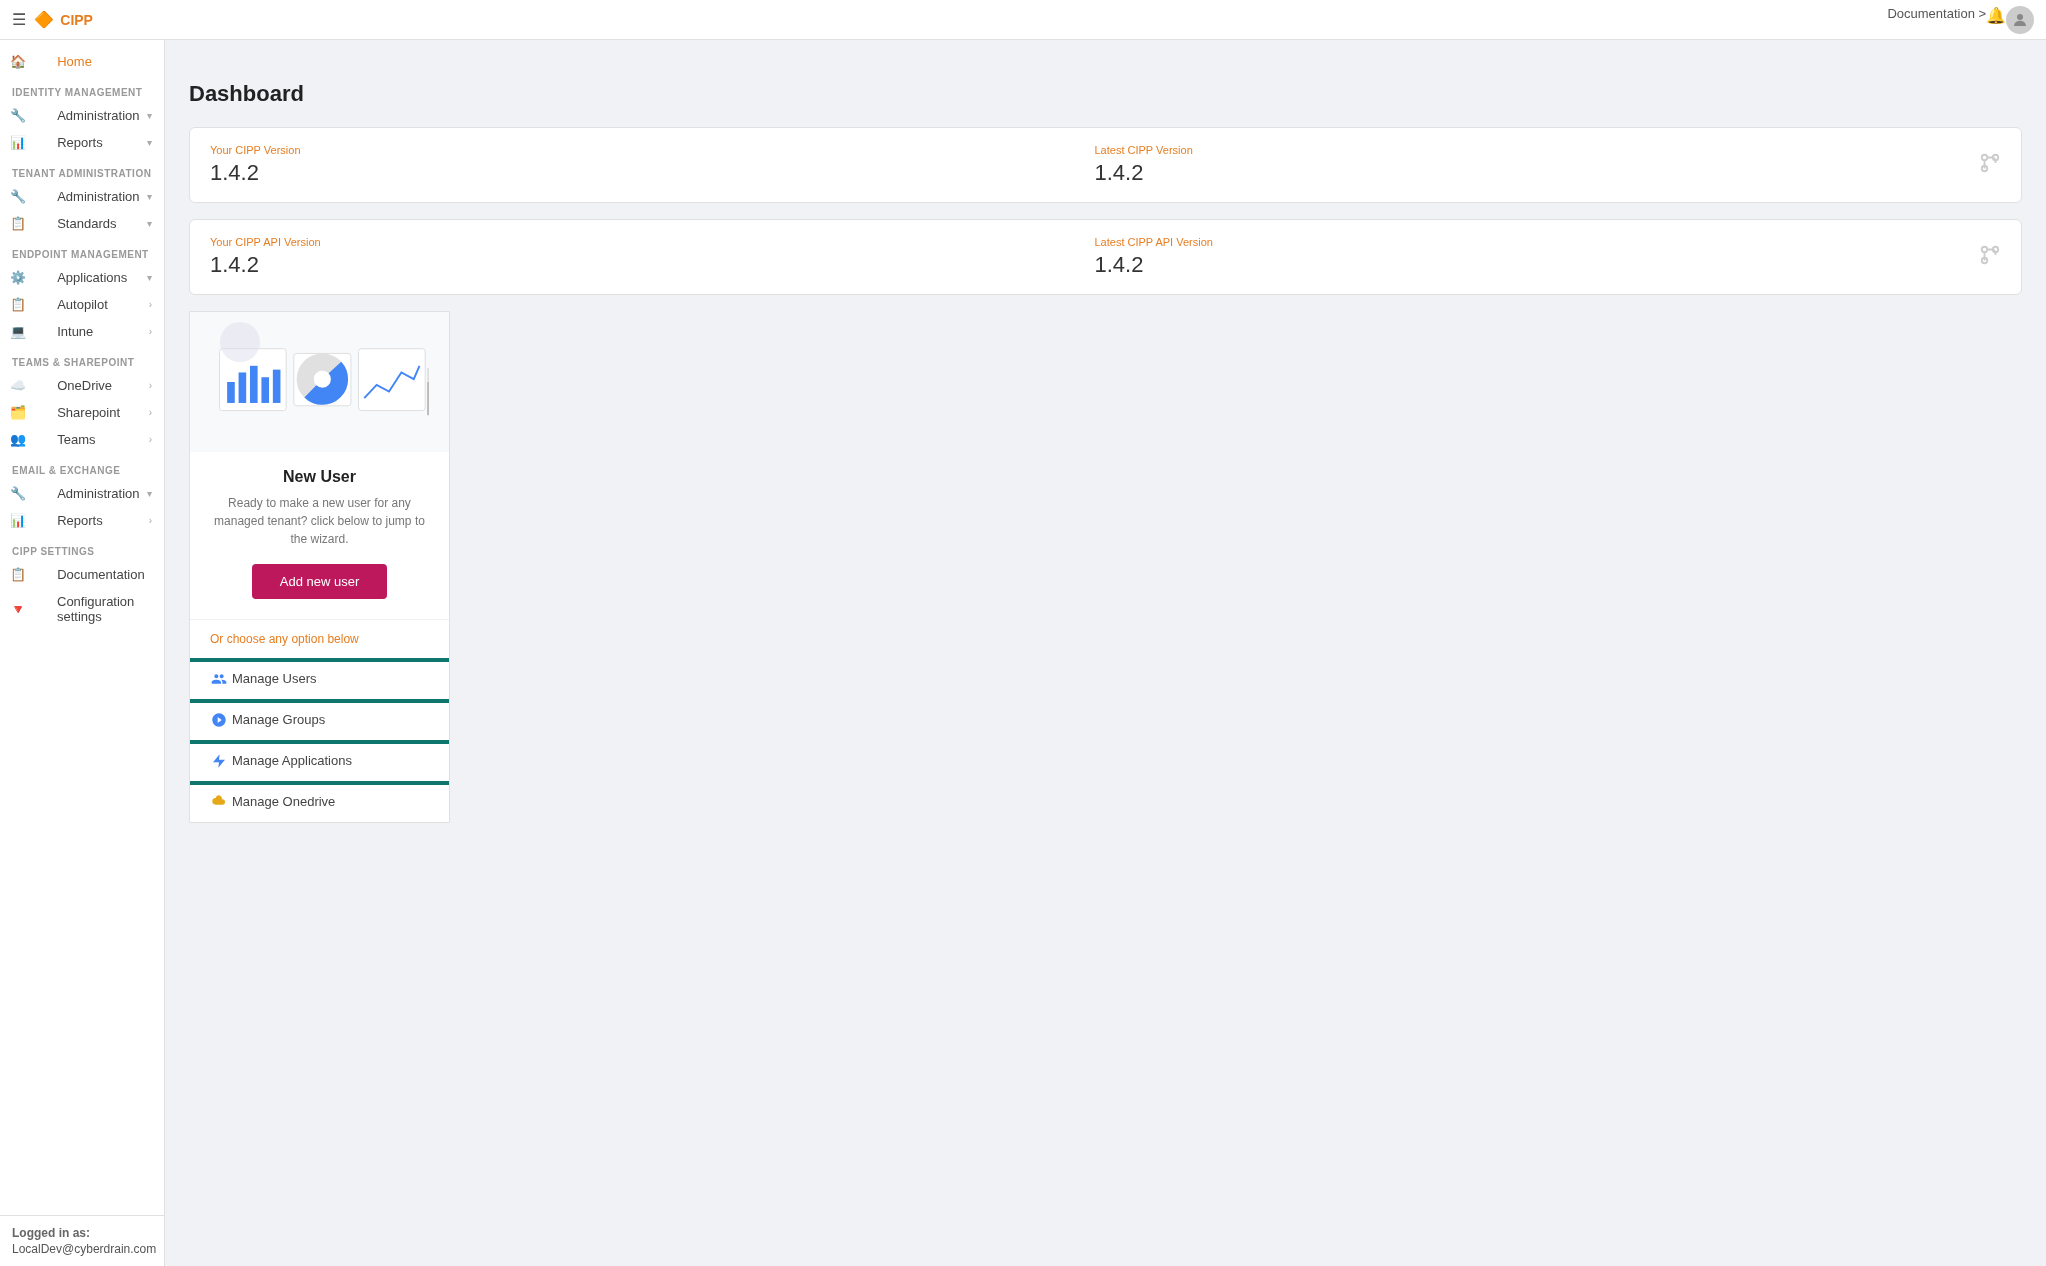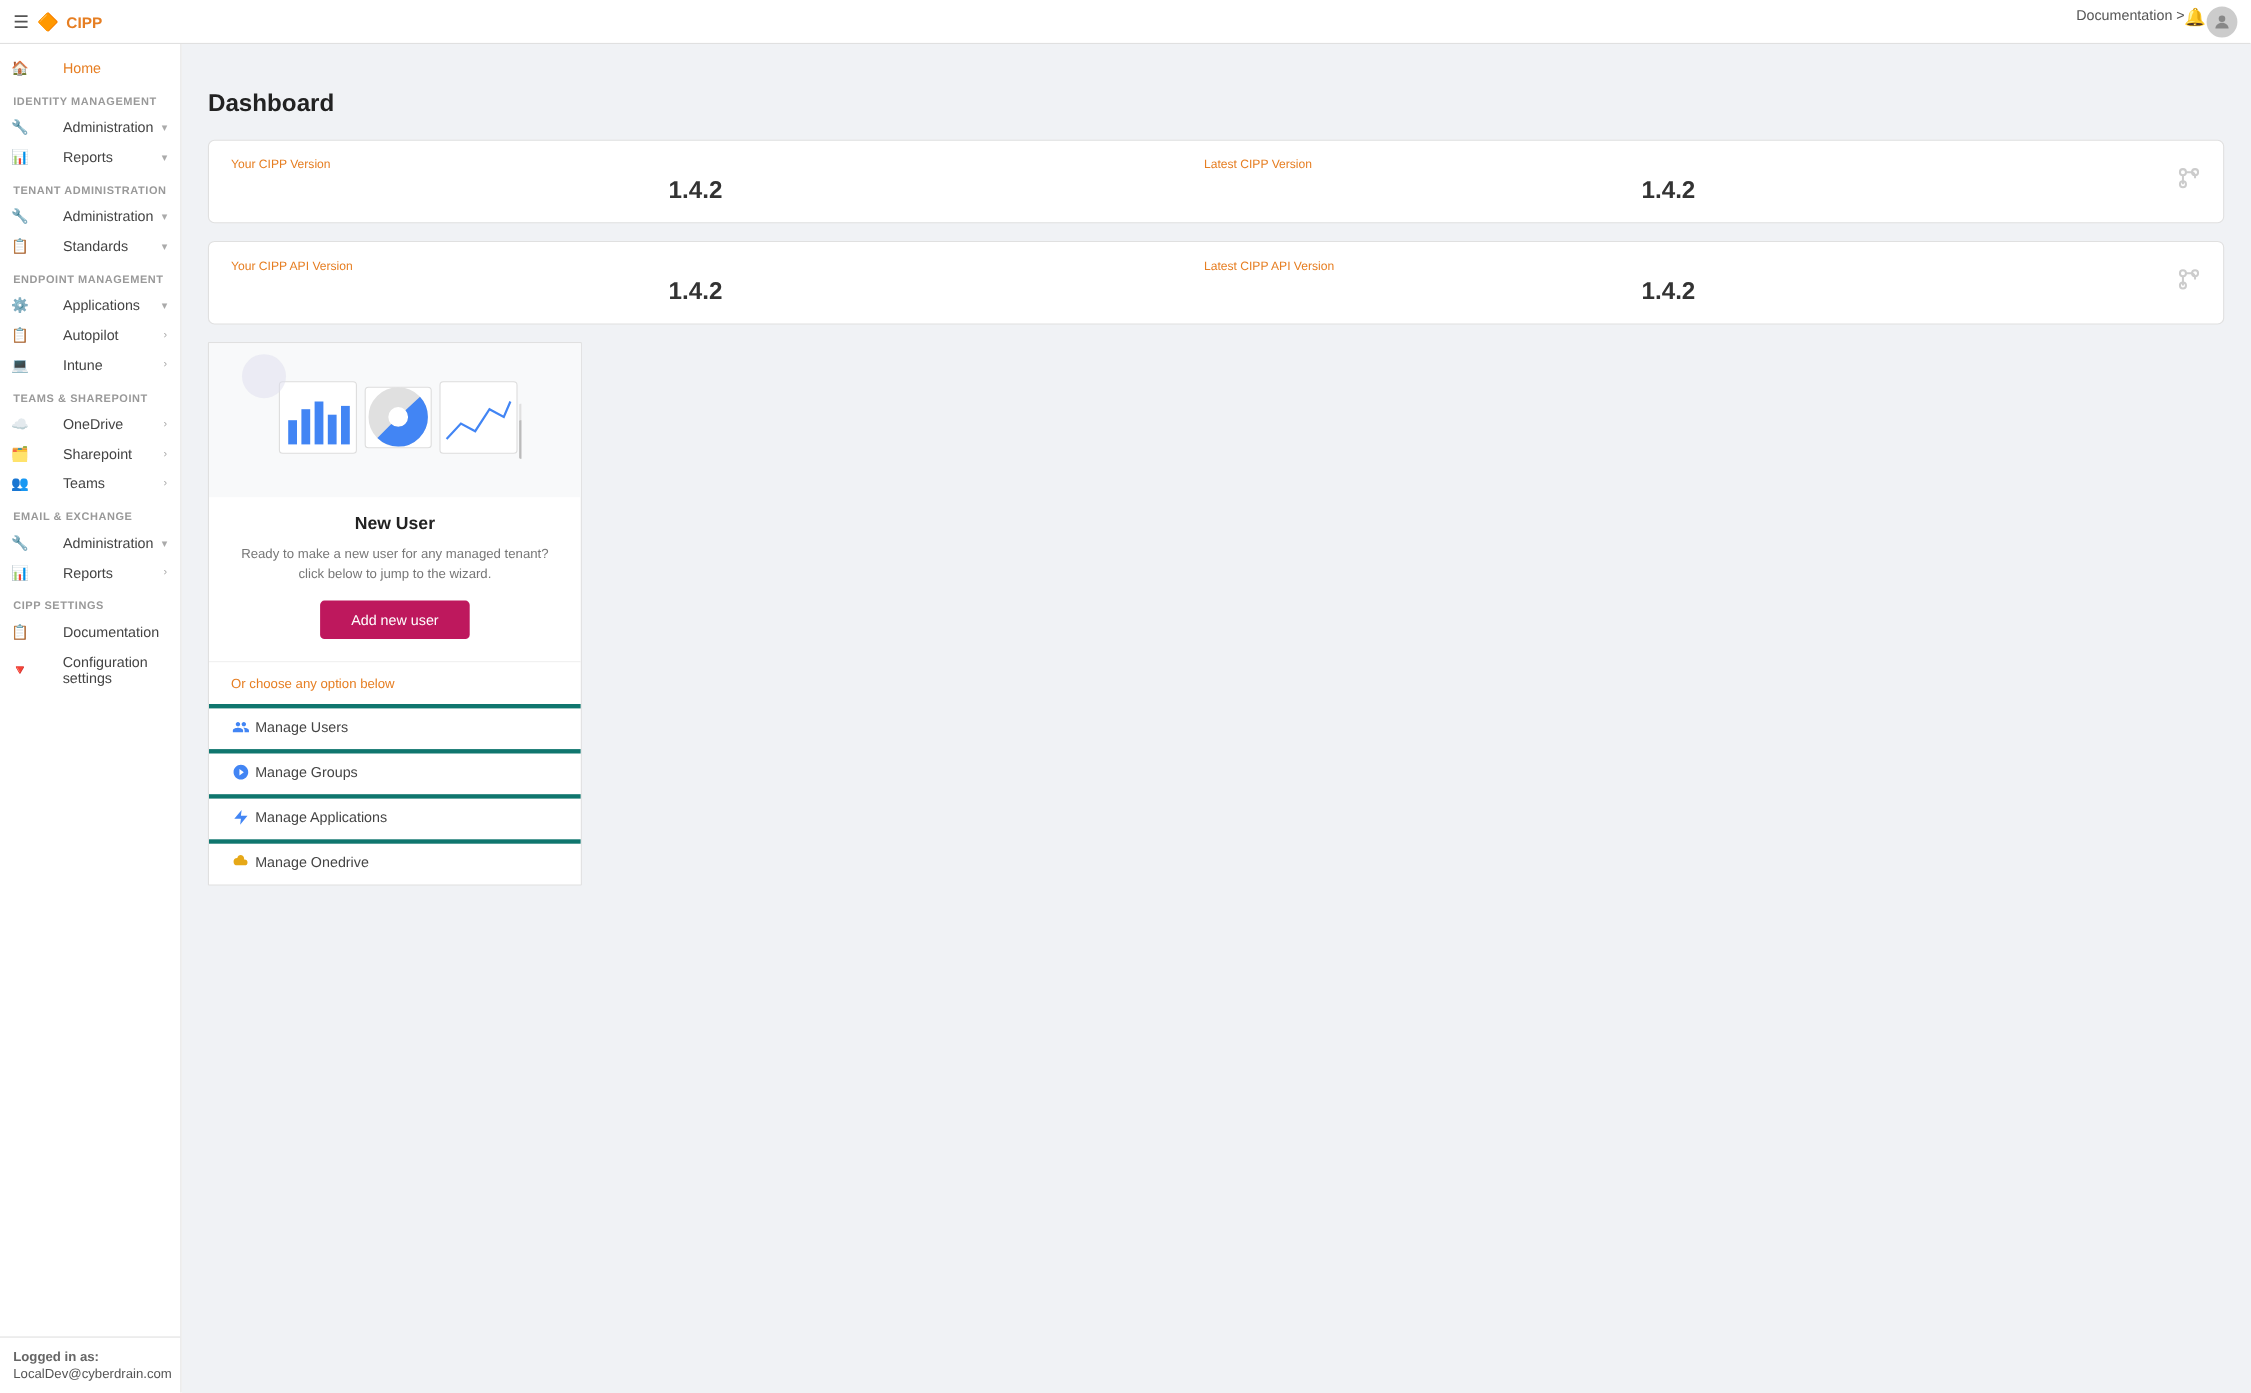--- a/index.html
+++ b/index.html
@@ -92,29 +92,29 @@
       border-radius: 6px;
       padding: 16px 20px;
       border: 1px solid #e0e0e0;
       display: flex;
       align-items: center;
       gap: 40px;
       min-width: 280px;
     }
     .version-block { flex: 1; }
     .version-label { font-size: 11px; color: #e67e22; margin-bottom: 4px; }
-    .version-value { font-size: 22px; font-weight: 700; color: #333; text-align: center; }
+    .version-value { font-size: 22px; font-weight: 400; color: #333; }
     .version-icon { color: #ccc; font-size: 20px; }
 
     
     .new-user-card {
       background: #fff;
       border-radius: 1px;
       border: 1px solid #e0e0e0;
-      width: 340px;
+      width: 261px;
       overflow: hidden;
     }
     .new-user-illustration {
       background: #f8f9fa;
       padding: 20px;
       display: flex;
       align-items: center;
       justify-content: center;
       height: 140px;
       position: relative;

